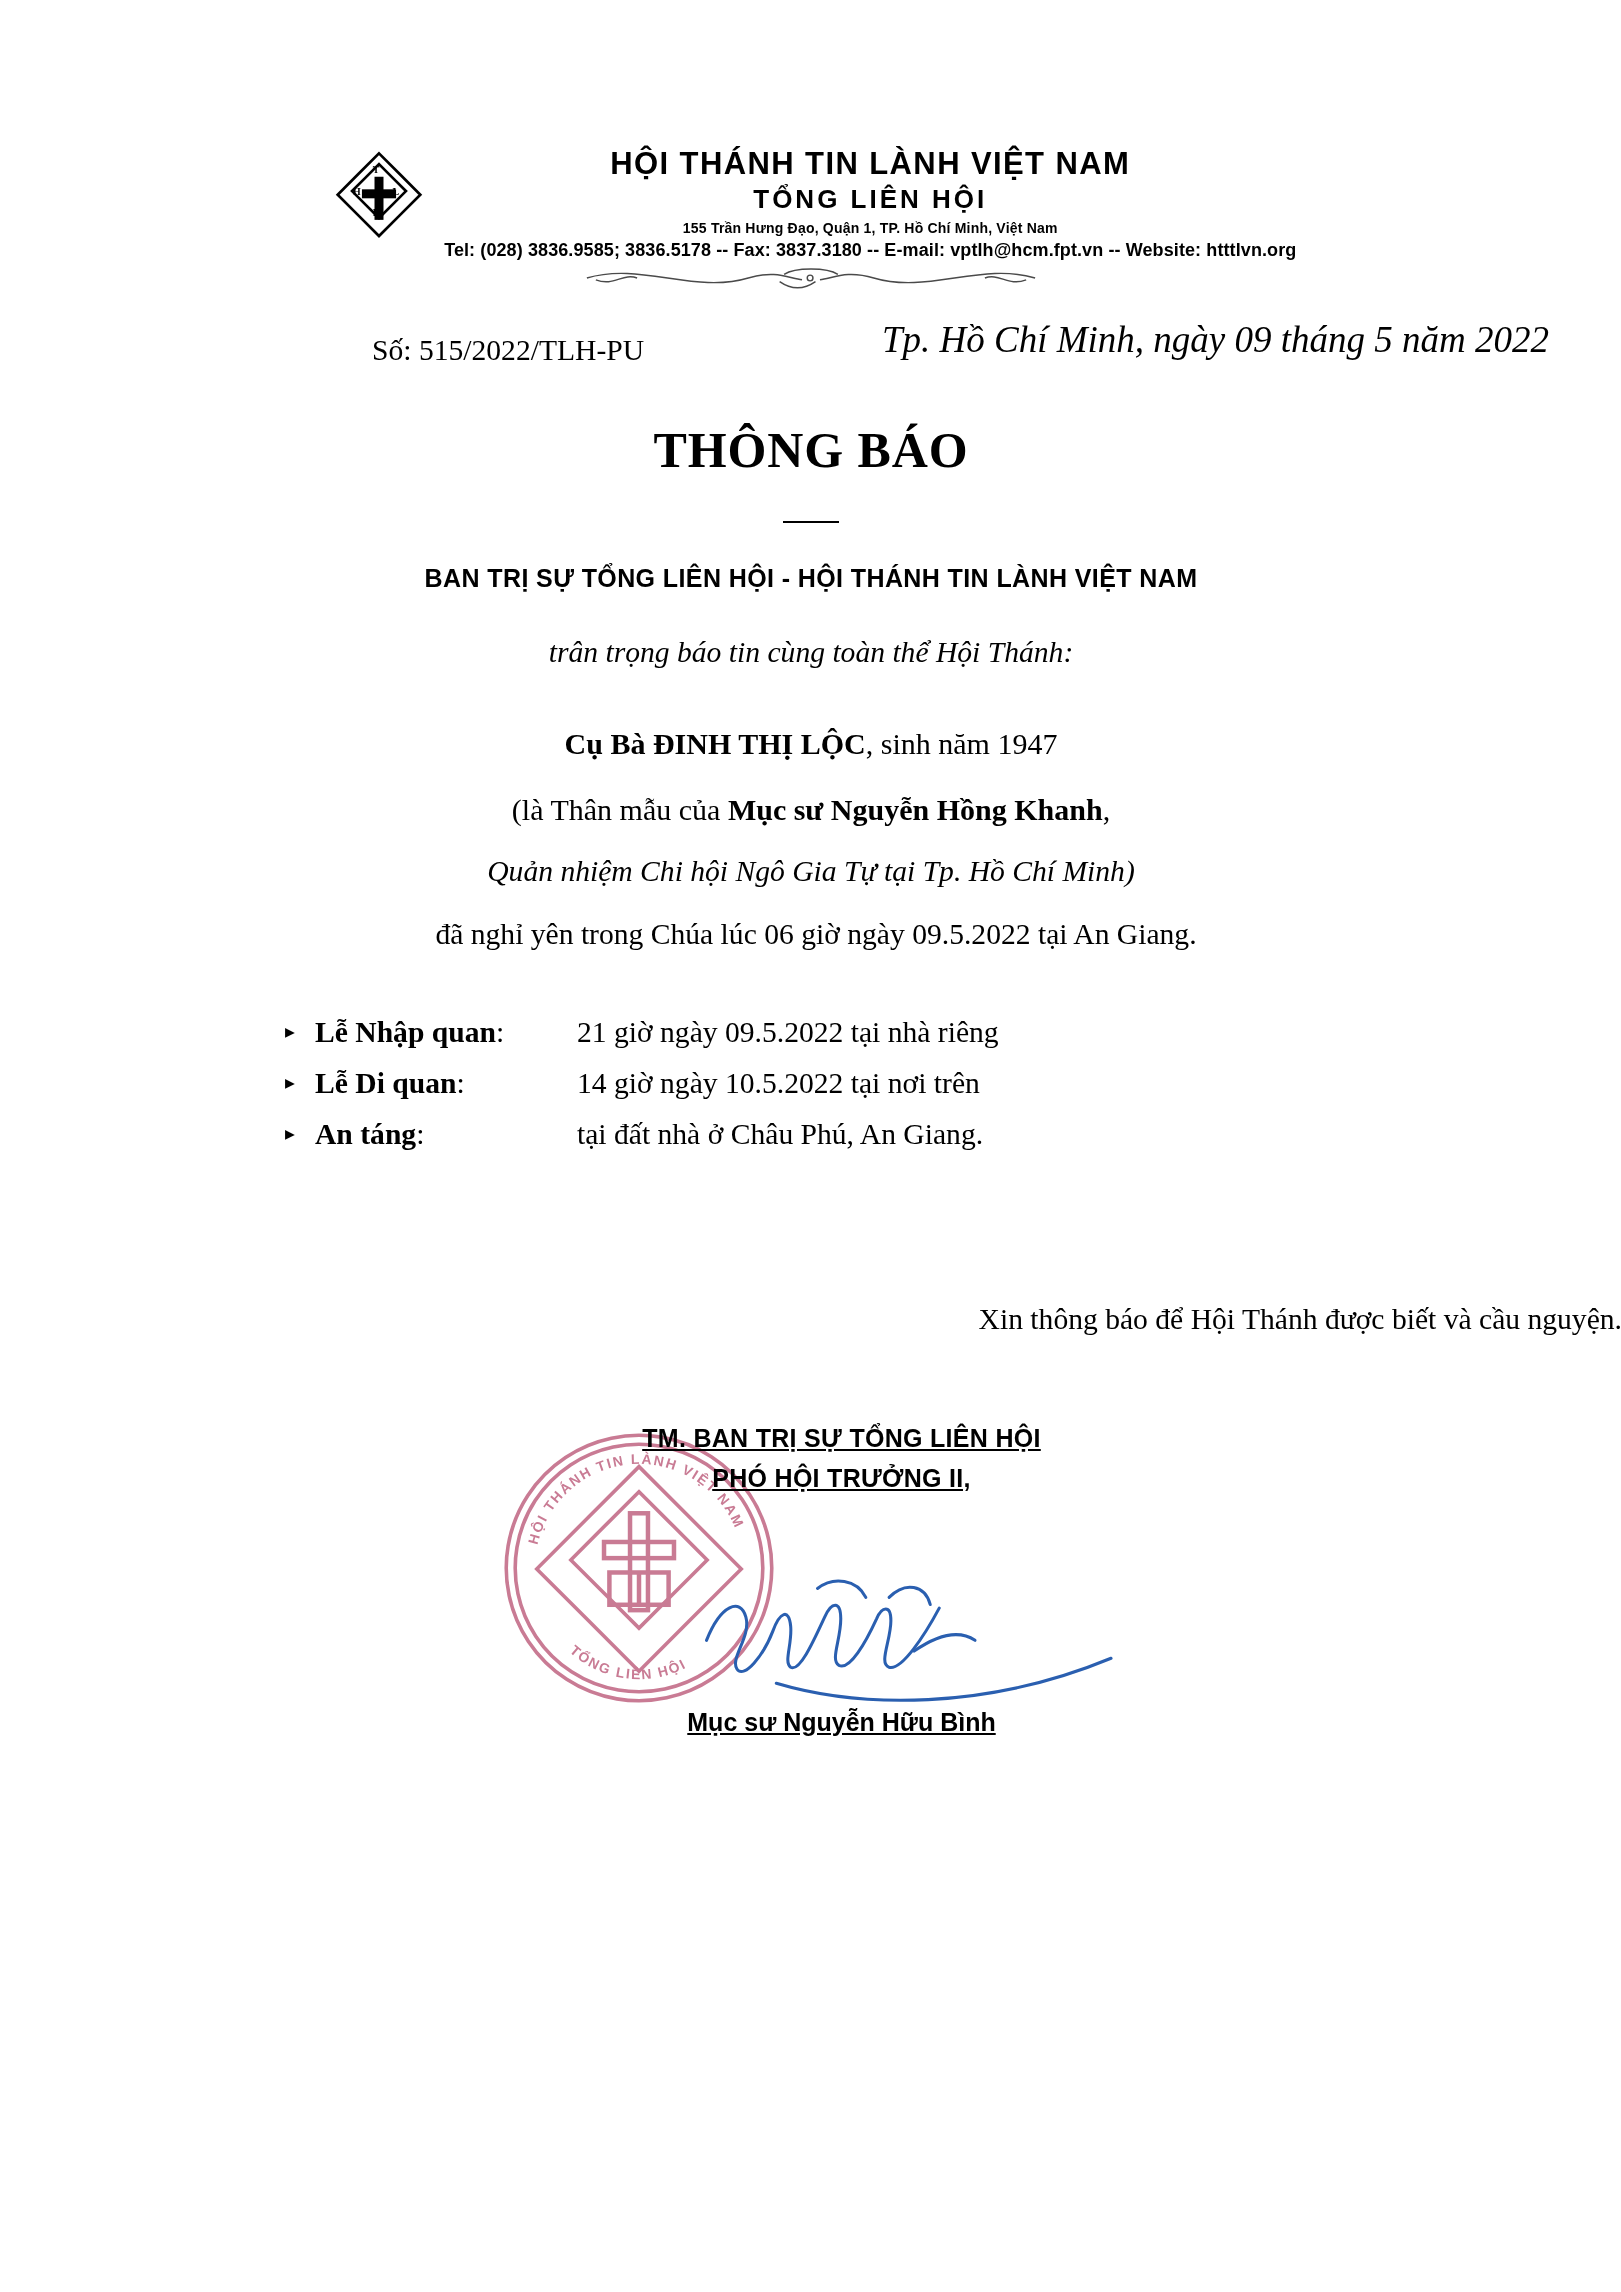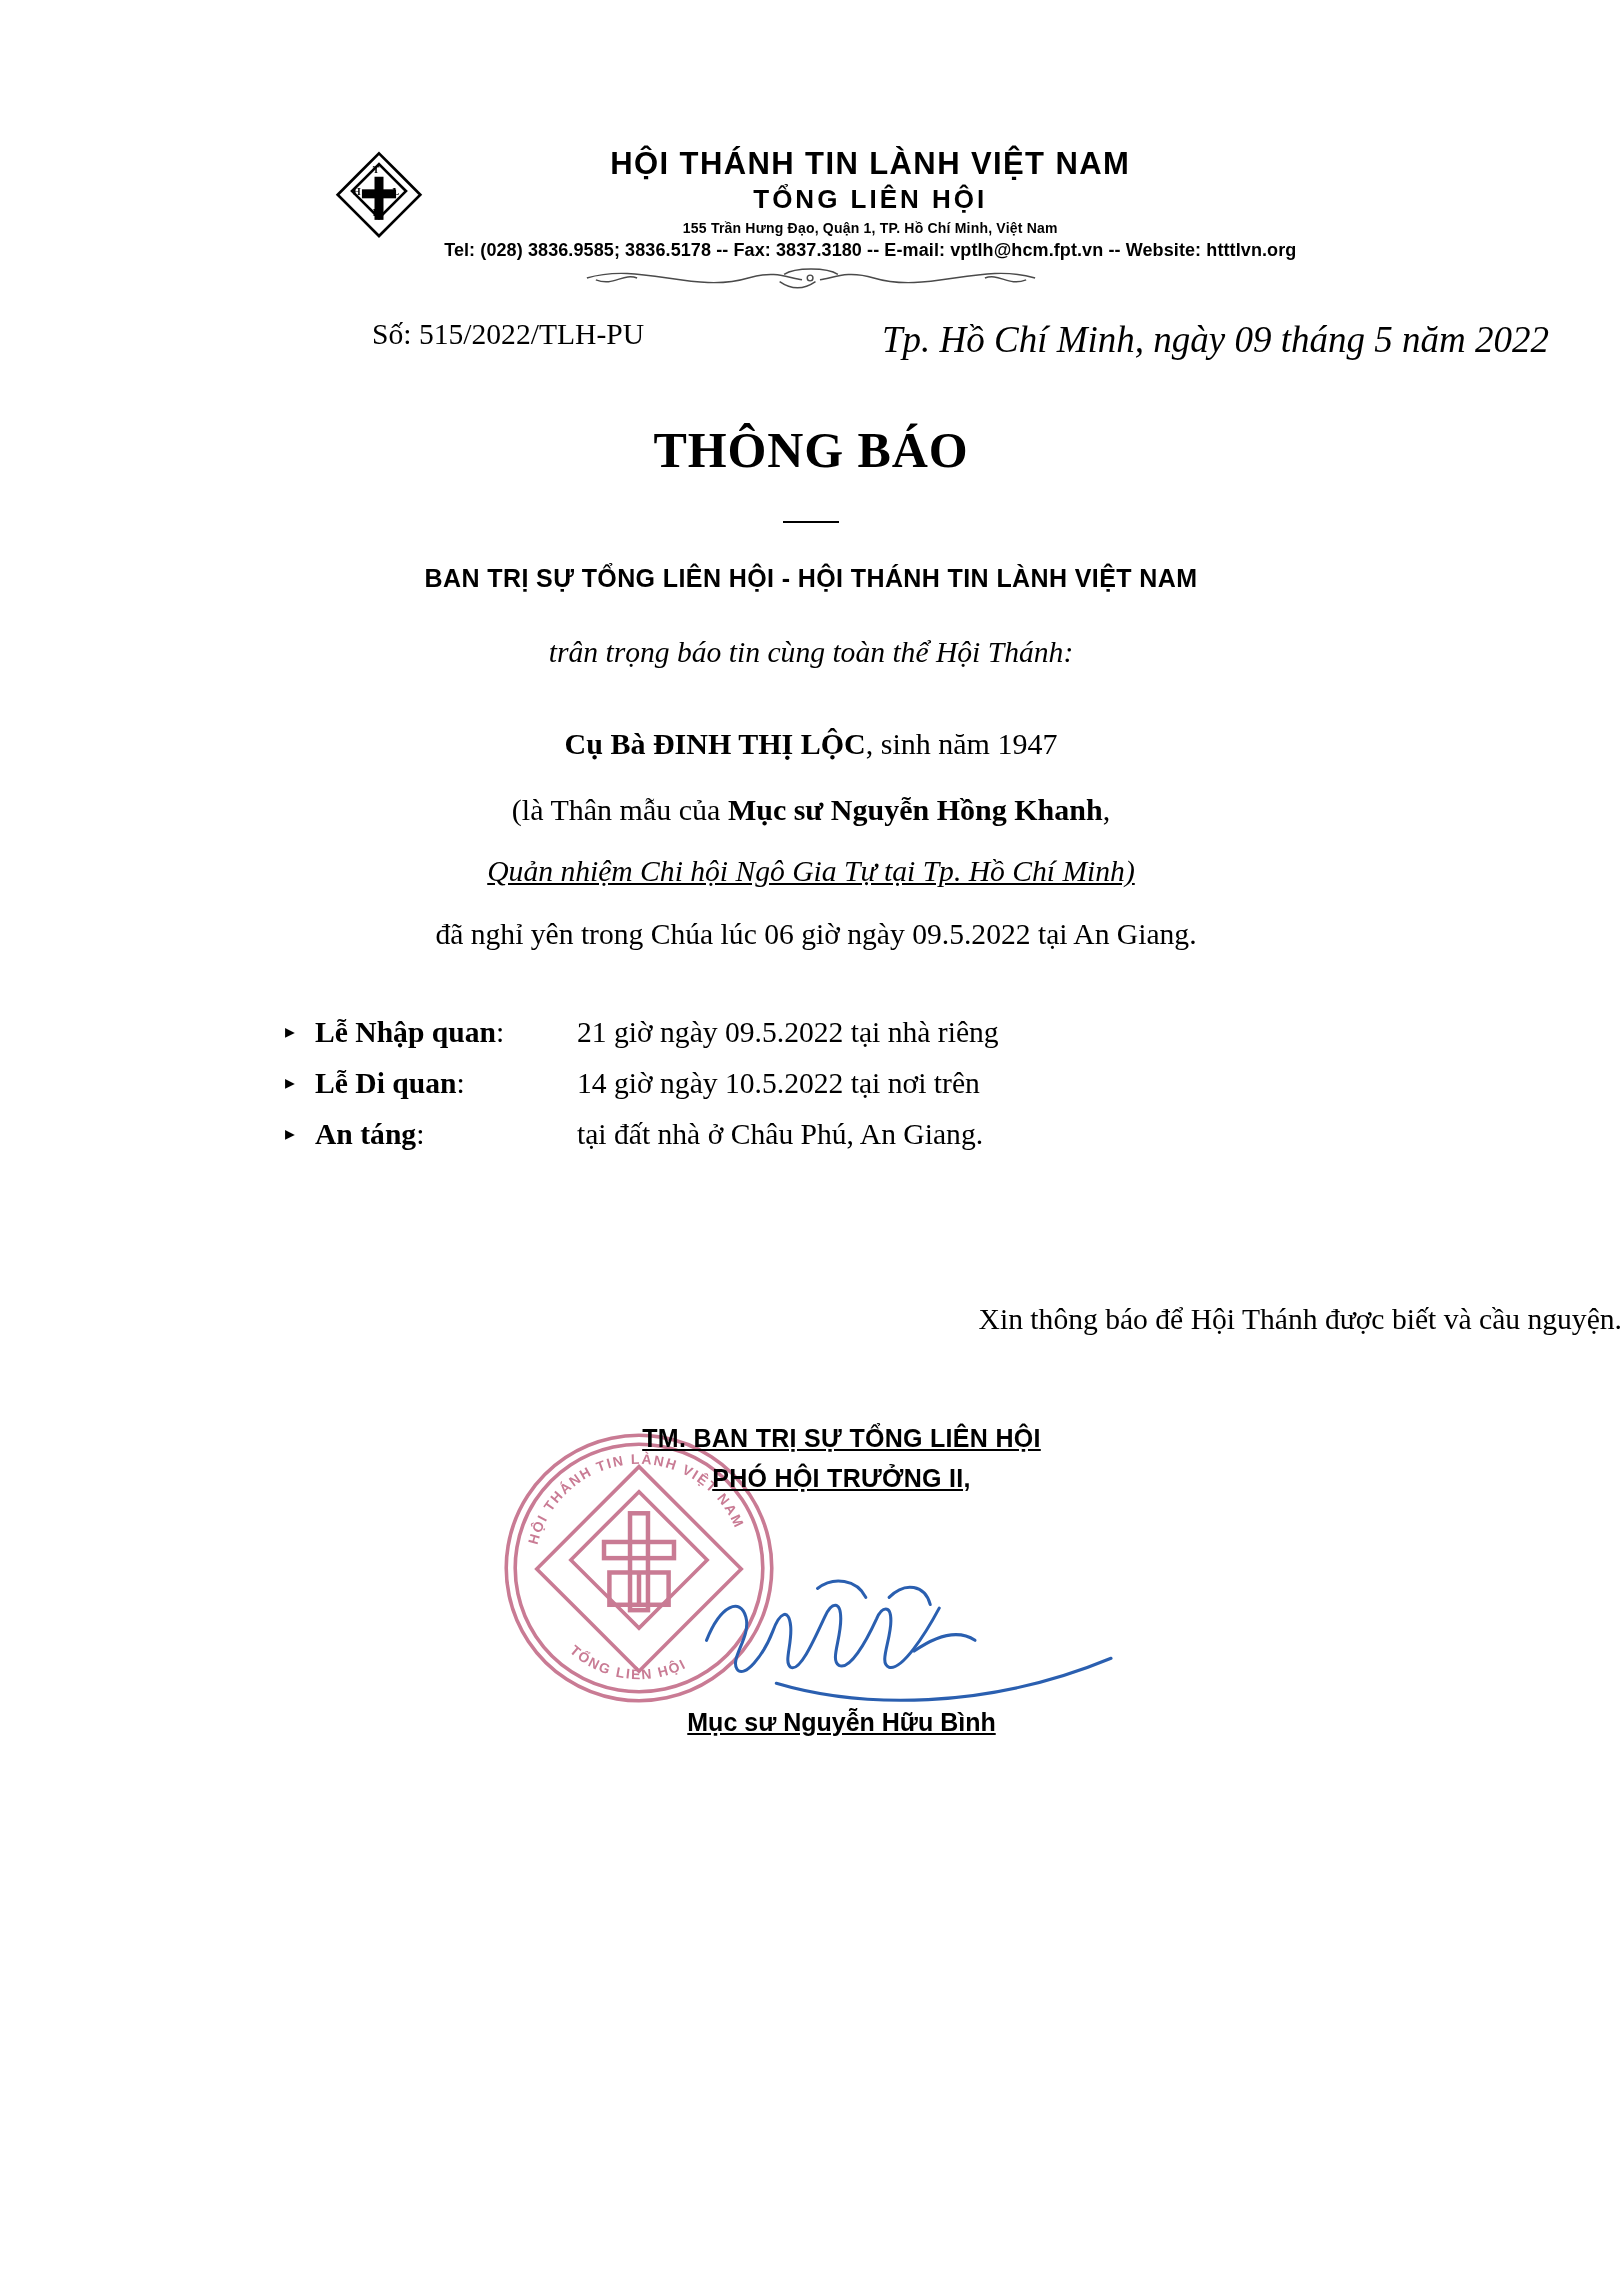--- a/index.html
+++ b/index.html
@@ -103,21 +103,21 @@
   .meta-row {
     position: absolute;
     top: 318px;
     left: 0;
     width: 100%;
     height: 45px;
   }
   .doc-number {
     position: absolute;
     left: 372px;
-    top: 0;
+    top: 16px;
     font-size: 29.6px;
   }
   .doc-place-date {
     position: absolute;
     left: 882px;
     top: 0;
     font-style: italic;
     font-size: 37px;
   }
 
@@ -183,21 +183,20 @@
     font-size: 30px;
   }
   .role {
     position: absolute;
     top: 855px;
     left: 0;
     width: 100%;
     text-align: center;
     font-size: 29.6px;
     font-style: italic;
-    text-decoration: underline;
   }
   .passing {
     position: absolute;
     top: 918px;
     left: 5px;
     width: 100%;
     text-align: center;
     font-size: 29.6px;
   }
 

